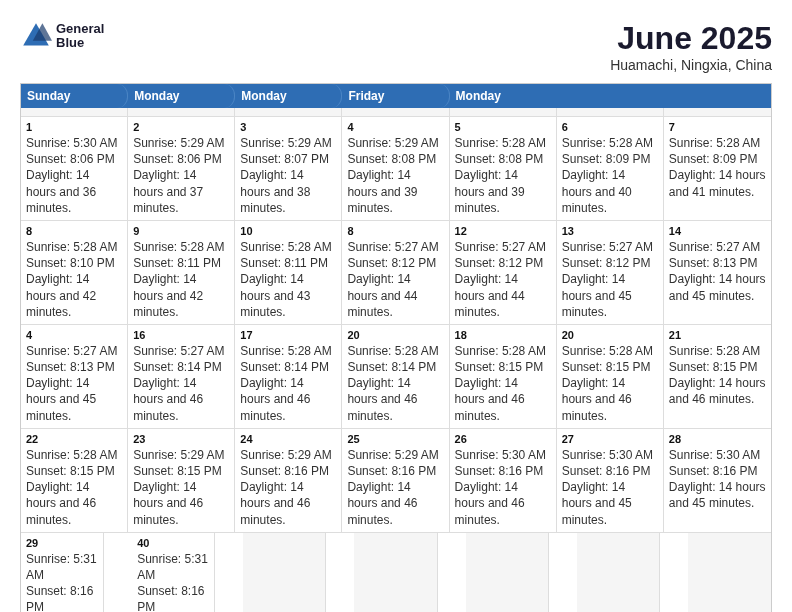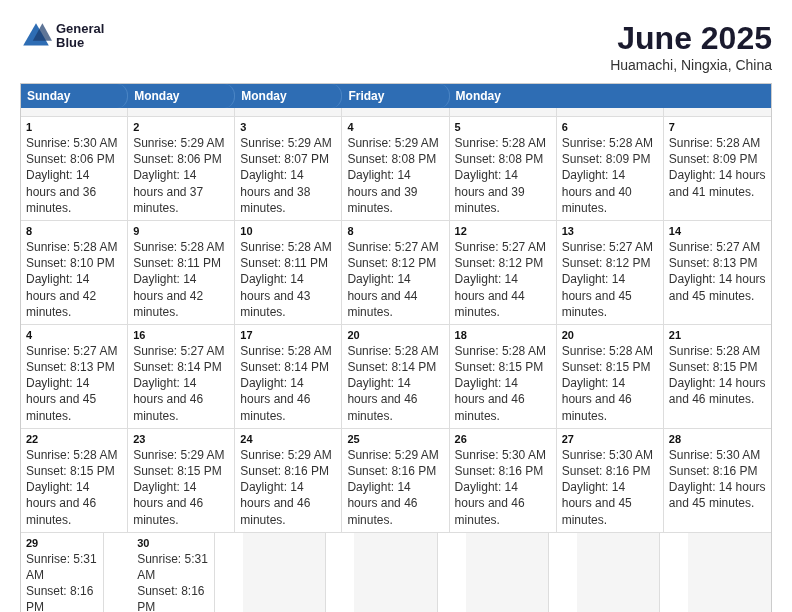--- a/index.html
+++ b/index.html
@@ -384,21 +384,21 @@
         <div class="cal-row">
           <div class="cal-cell">
         <span class="day-num">29</span>
         <div class="info">
           Sunrise: 5:31 AM<br>
           Sunset: 8:16 PM<br>
           Daylight: 14 hours and 45 minutes.
         </div>
       </div>
           <div class="cal-cell">
-        <span class="day-num">30</span>
+        <span class="day-num">40</span>
         <div class="info">
           Sunrise: 5:31 AM<br>
           Sunset: 8:16 PM<br>
           Daylight: 14 hours and 44 minutes.
         </div>
       </div>
           <div class="cal-cell empty"></div>
           <div class="cal-cell empty"></div>
           <div class="cal-cell empty"></div>
           <div class="cal-cell empty"></div>

